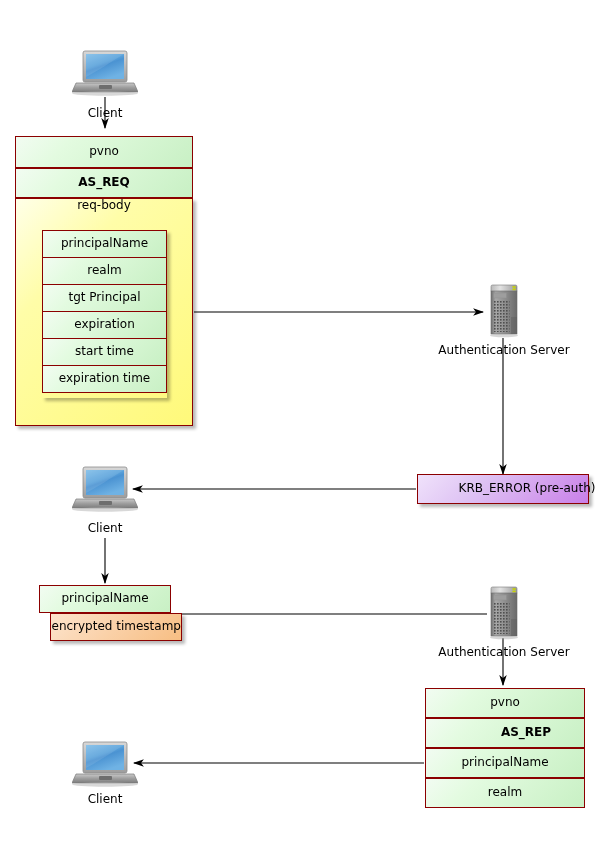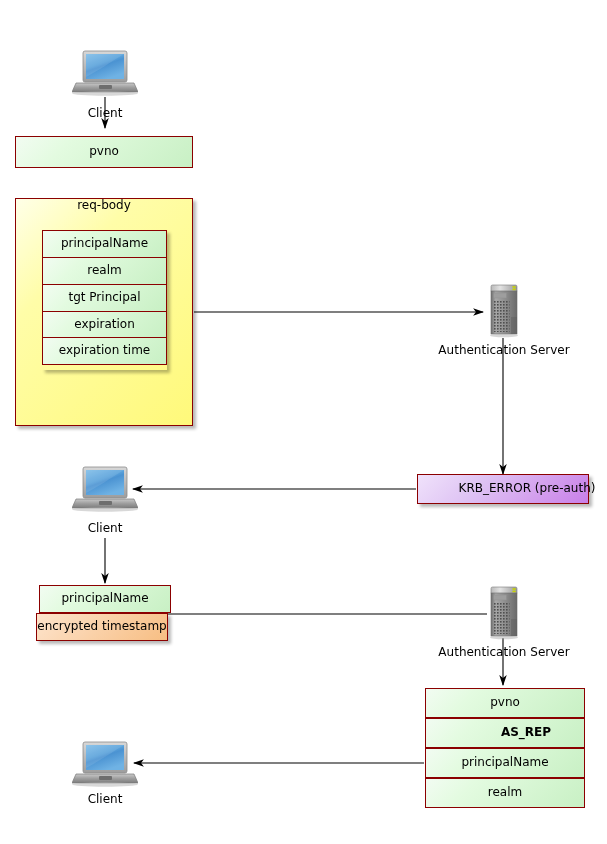--- a/index.html
+++ b/index.html
@@ -144,37 +144,43 @@
 
       <ellipse cx="33" cy="44.5" rx="33" ry="2.2" fill="#B8B8B8" opacity="0.55"></ellipse>
     </svg>
   </div>
   <div class="caption" style="left:55px;top:66px;width:100px;">Client</div>
 
   <div class="pbox green" style="left:15px;top:96px;width:178px;height:32px;">
     <span>pvno</span>
   </div>
 
+  <div class="pbox green bold" style="left:15px;top:128px;width:178px;height:30px;">
+    <span>AS_REQ</span>
+  </div>
 
   <div class="pbox yellowbox shadowed" style="left:15px;top:158px;width:178px;height:228px;
               display:block;">
     <div style="text-align:center;font-size:12px;">req-body</div>
 
     <div class="shadowed" style="position:absolute;left:26px;top:31px;width:125px;">
       <div class="pbox green" style="position:relative;left:0;top:0;width:125px;height:28px;">
         <span>principalName</span>
       </div>
       <div class="pbox green" style="position:relative;left:0;top:-1px;width:125px;height:28px;">
         <span>realm</span>
       </div>
       <div class="pbox green" style="position:relative;left:0;top:-2px;width:125px;height:28px;">
         <span>tgt Principal</span>
       </div>
       <div class="pbox green" style="position:relative;left:0;top:-3px;width:125px;height:28px;">
         <span>expiration</span>
+      </div>
+      <div class="pbox green" style="position:relative;left:0;top:-4px;width:125px;height:28px;">
+        <span>start time</span>
       </div>
       <div class="pbox green" style="position:relative;left:0;top:-5px;width:125px;height:28px;">
         <span>expiration time</span>
       </div>
     </div>
   </div>
 
   <div class="icon-wrap" style="left:485px;top:243px;">
     <svg width="38" height="55" viewBox="0 0 38 55">
       <defs>
@@ -242,21 +248,21 @@
       <path d="M4,34 L62,34 L66,43 L0,43 z" fill="url(#base2)" stroke="#7A7A7A" stroke-width="0.7"></path>
       <rect x="27" y="36" width="13" height="4" rx="1" fill="#6E6E6E"></rect>
       <ellipse cx="33" cy="44.5" rx="33" ry="2.2" fill="#B8B8B8" opacity="0.55"></ellipse>
     </svg>
   </div>
   <div class="caption" style="left:55px;top:481px;width:100px;">Client</div>
 
   <div class="pbox green" style="left:39px;top:545px;width:132px;height:28px;">
     <span>principalName</span>
   </div>
-  <div class="pbox orange shadowed" style="left:36px;top:573px;width:132px;height:28px;">
+  <div class="pbox orange shadowed" style="left:50px;top:573px;width:132px;height:28px;justify-content:flex-end;">
     <span>encrypted timestamp</span>
   </div>
 
   <div class="icon-wrap" style="left:485px;top:545px;">
     <svg width="38" height="55" viewBox="0 0 38 55">
       <defs>
         <linearGradient id="srvTop2" x1="0" y1="0" x2="1" y2="0">
           <stop offset="0%" stop-color="#B9B9B9"></stop>
           <stop offset="35%" stop-color="#E2E2E2"></stop>
           <stop offset="100%" stop-color="#9A9A9A"></stop>

